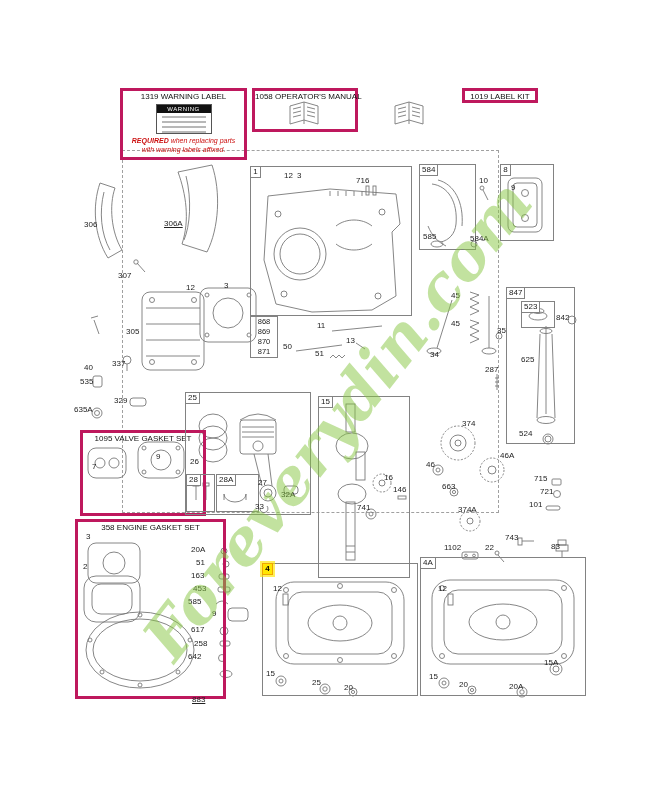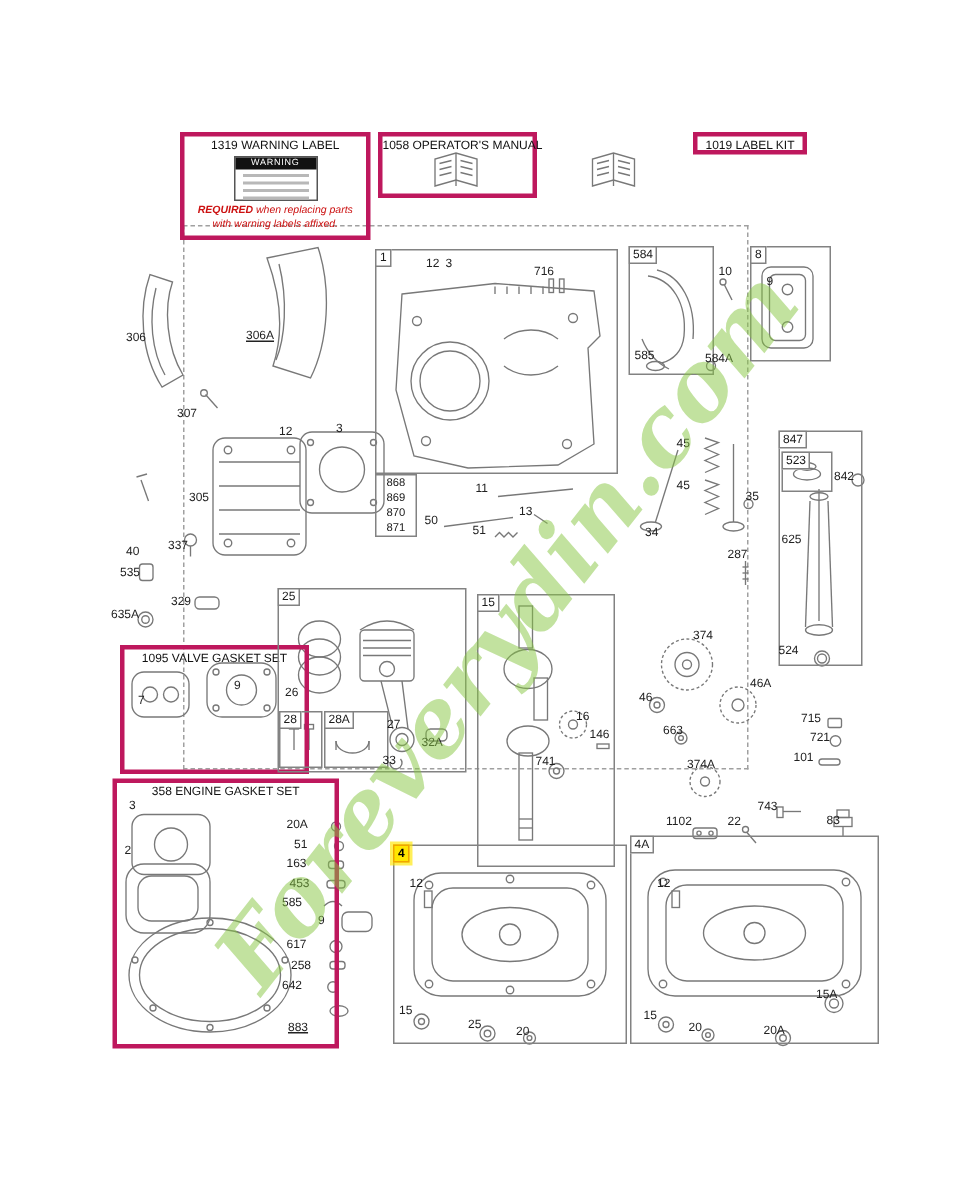--- a/index.html
+++ b/index.html
@@ -408,21 +408,21 @@
   <div id="gen-layer">
       <div class="pbox" style="left: 250px; top: 166px; width: 162px; height: 150px;">
         <span class="corner">1</span>
       </div>
       <div class="pbox" style="left: 419px; top: 164px; width: 57px; height: 86px;">
         <span class="corner">584</span>
       </div>
       <div class="pbox" style="left: 500px; top: 164px; width: 54px; height: 77px;">
         <span class="corner">8</span>
       </div>
-      <div class="pbox" style="left: 519px; top: 287px; width: 56px; height: 157px;">
+      <div class="pbox" style="left: 506px; top: 287px; width: 69px; height: 157px;">
         <span class="corner">847</span>
       </div>
       <div class="pbox" style="left: 521px; top: 301px; width: 34px; height: 27px;">
         <span class="corner">523</span>
       </div>
       <div class="pbox" style="left: 185px; top: 392px; width: 126px; height: 123px;">
         <span class="corner">25</span>
       </div>
       <div class="pbox" style="left: 186px; top: 474px; width: 29px; height: 38px;">
         <span class="corner">28</span>
@@ -494,21 +494,21 @@
       <span class="part-label" style="left: 83px; top: 563px;">2</span>
       <span class="part-label" style="left: 191px; top: 546px;">20A</span>
       <span class="part-label" style="left: 196px; top: 559px;">51</span>
       <span class="part-label" style="left: 191px; top: 572px;">163</span>
       <span class="part-label" style="left: 193px; top: 585px;">453</span>
       <span class="part-label" style="left: 188px; top: 598px;">585</span>
       <span class="part-label" style="left: 212px; top: 610px;">9</span>
       <span class="part-label" style="left: 191px; top: 626px;">617</span>
       <span class="part-label" style="left: 194px; top: 640px;">258</span>
       <span class="part-label" style="left: 188px; top: 653px;">642</span>
-      <span class="part-label" style="left: 192px; top: 681px; text-decoration: underline;">883</span>
+      <span class="part-label" style="left: 192px; top: 696px; text-decoration: underline;">883</span>
       <span class="part-label" style="left: 273px; top: 585px;">12</span>
       <span class="part-label" style="left: 266px; top: 670px;">15</span>
       <span class="part-label" style="left: 312px; top: 679px;">25</span>
       <span class="part-label" style="left: 344px; top: 684px;">20</span>
       <span class="part-label" style="left: 438px; top: 585px;">12</span>
       <span class="part-label" style="left: 429px; top: 673px;">15</span>
       <span class="part-label" style="left: 459px; top: 681px;">20</span>
       <span class="part-label" style="left: 509px; top: 683px;">20A</span>
       <span class="part-label" style="left: 544px; top: 659px;">15A</span>
       <div class="stack-box" style="left: 250px; top: 316px; width: 28px;">

